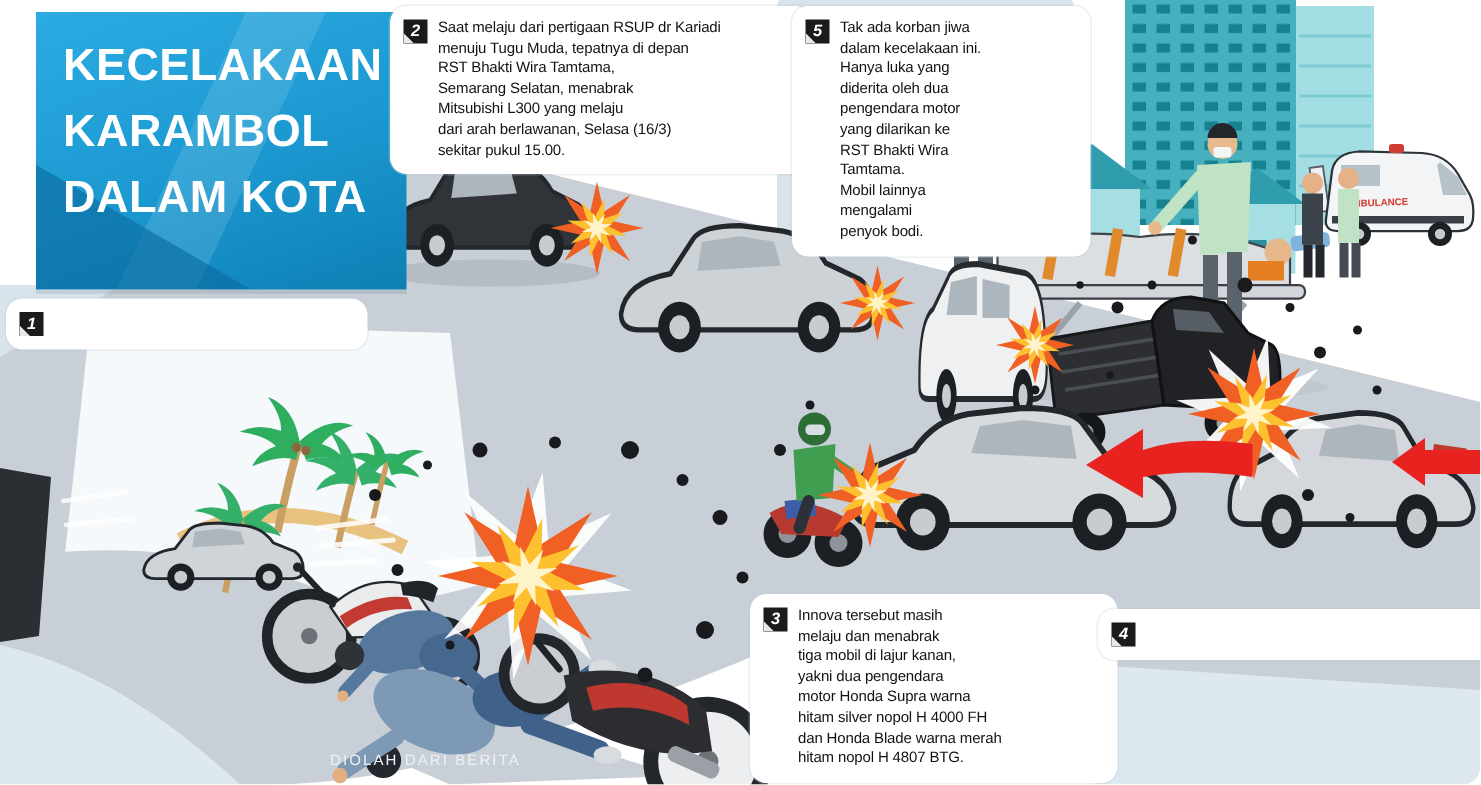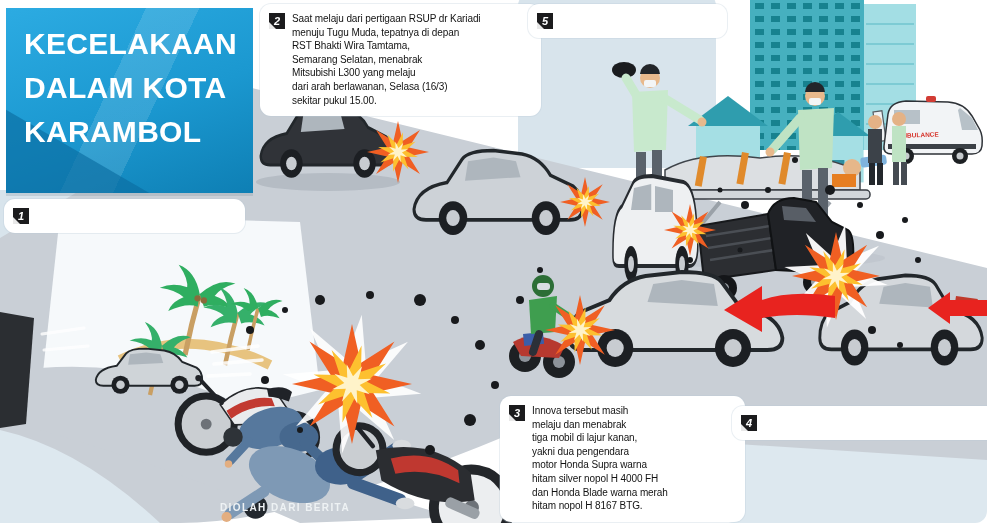--- a/index.html
+++ b/index.html
@@ -1,21 +1,21 @@
 <!DOCTYPE html>
 <html><head>
 <meta charset="utf-8">
 <style>
   html,body{margin:0;padding:0;background:#ffffff;}
   .stage{position:relative;width:987px;height:523px;overflow:hidden;
          background:#ffffff;font-family:"Liberation Sans",sans-serif;}
   .scene-svg{position:absolute;left:0;top:0;width:987px;height:523px;}
 
   
-  .title-box{position:absolute;left:6px;top:8px;width:247px;height:185px;
+  .title-box{position:absolute;left:24px;top:8px;width:247px;height:185px;
     background:linear-gradient(160deg,#2cabe2 0%,#1b98d0 55%,#0e7fb4 100%);
     overflow:hidden;box-shadow:0 3px 0 rgba(120,140,155,.25);}
   .title-box::before{content:"";position:absolute;inset:0;
     background:linear-gradient(115deg,transparent 42%,rgba(255,255,255,.12) 42%,
                rgba(255,255,255,.12) 58%,transparent 58%);}
   .title-box::after{content:"";position:absolute;inset:0;background:#0b6da2;opacity:.65;
     clip-path:polygon(0 55%,58% 100%,0 100%);}
   .title-text{position:relative;z-index:2;padding:14px 0 0 18px;color:#fff;
     font-size:30px;font-weight:bold;line-height:44px;letter-spacing:.3px;}
 
@@ -31,21 +31,21 @@
   .callout-text{margin:0;font-size:10px;line-height:13.6px;color:#121212;
     white-space:pre-line;letter-spacing:-.1px;}
 
   .c1{left:4px;top:199px;width:222px;}
   .c2{left:260px;top:4px;width:262px;}
   .c5{left:528px;top:4px;width:180px;}
   .c3{left:500px;top:396px;width:226px;}
   .c4{left:732px;top:406px;width:258px;}
 
   .footer-credit{position:absolute;left:220px;top:502px;color:#eef2f4;
-    font-size:10px;font-weight:bold;letter-spacing:1.4px;}
+    font-size:10px;font-weight:normal;letter-spacing:1.4px;}
 </style>
 </head>
 <body>
 
 <div class="stage">
 
   <svg class="scene-svg" viewBox="0 0 987 523">
     <defs>
       <polygon id="star" points="100,50 67.6,57.3 85.4,85.4 57.3,67.6 50,100 42.7,67.6 14.6,85.4 32.4,57.3 0,50 32.4,42.7 14.6,14.6 42.7,32.4 50,0 57.3,32.4 85.4,14.6 67.6,42.7"></polygon>
       <g id="burst">
@@ -334,22 +334,22 @@
           <circle cx="540" cy="270" r="3"></circle>
           <circle cx="560" cy="430" r="5"></circle>
         <circle cx="600" cy="460" r="4"></circle>
       </g>
     </g>
   </svg>
 
   <div class="title-box">
     <div class="title-text">
       <div>KECELAKAAN</div>
+      <div>KARAMBOL</div>
       <div>DALAM KOTA</div>
-      <div>KARAMBOL</div>
     </div>
   </div>
 
   <div class="callout c1">
     <span class="badge">1</span>
   </div>
 
   <div class="callout c2">
     <span class="badge">2</span>
     <p class="callout-text">Saat melaju dari pertigaan RSUP dr Kariadi
@@ -363,26 +363,37 @@
 
   <div class="callout c3">
     <span class="badge">3</span>
     <p class="callout-text">Innova tersebut masih
 melaju dan menabrak
 tiga mobil di lajur kanan,
 yakni dua pengendara
 motor Honda Supra warna
 hitam silver nopol H 4000 FH
 dan Honda Blade warna merah
-hitam nopol H 8167 BTG.</p>
+hitam nopol H 4807 BTG.</p>
   </div>
 
   <div class="callout c4">
     <span class="badge">4</span>
   </div>
 
   <div class="callout c5">
     <span class="badge">5</span>
+    <p class="callout-text">Tak ada korban jiwa
+dalam kecelakaan ini.
+Hanya luka yang
+diderita oleh dua
+pengendara motor
+yang dilarikan ke
+RST Bhakti Wira
+Tamtama.
+Mobil lainnya
+mengalami
+penyok bodi.</p>
   </div>
 
   <div class="footer-credit">DIOLAH DARI BERITA</div>
 
 </div>
 
 </body></html>

